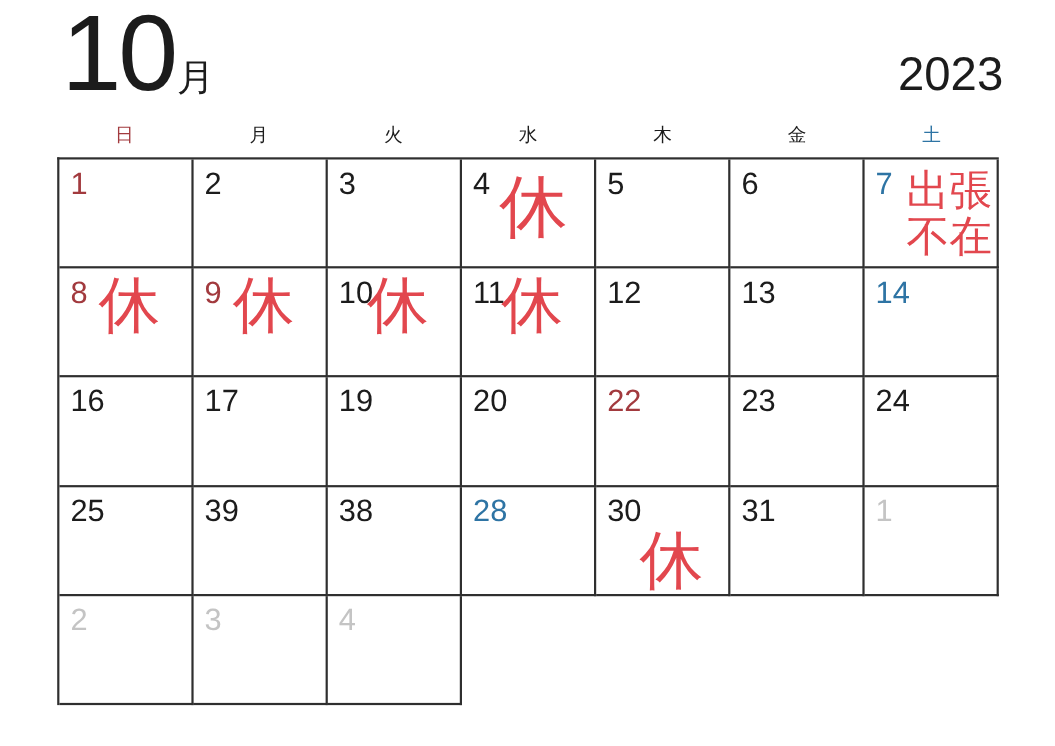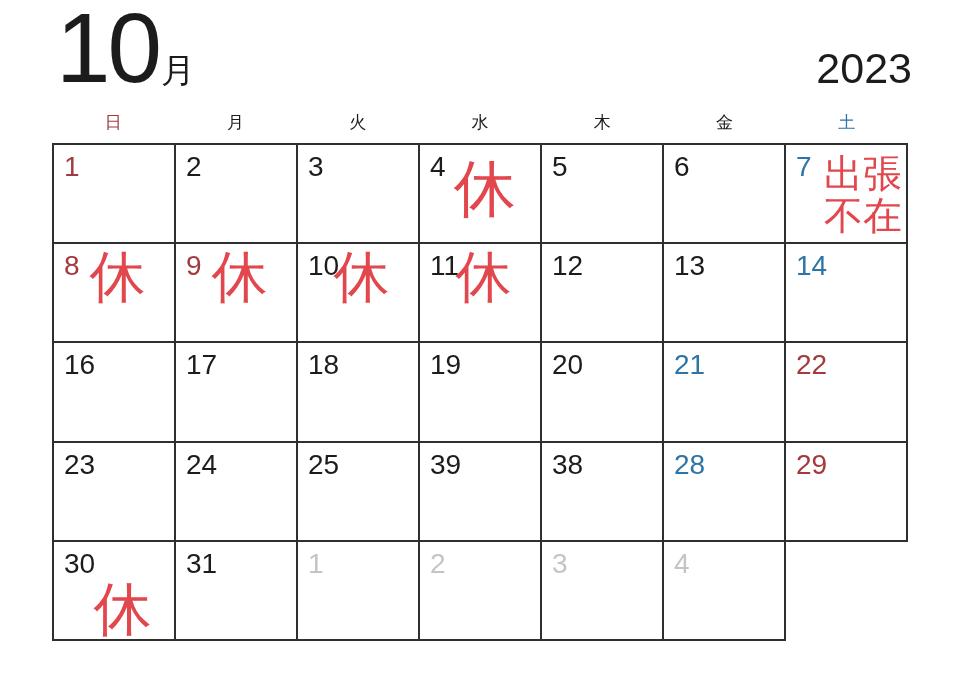--- a/index.html
+++ b/index.html
@@ -158,54 +158,45 @@
     <div class="cell">
       <span class="num saturday">14</span>
     </div>
     <div class="cell">
       <span class="num weekday">16</span>
     </div>
     <div class="cell">
       <span class="num weekday">17</span>
     </div>
     <div class="cell">
-      <span class="num weekday">18</span>
-    </div>
-    <div class="cell">
       <span class="num weekday">19</span>
     </div>
     <div class="cell">
       <span class="num weekday">20</span>
     </div>
     <div class="cell">
-      <span class="num saturday">21</span>
-    </div>
-    <div class="cell">
       <span class="num sunday">22</span>
     </div>
     <div class="cell">
       <span class="num weekday">23</span>
     </div>
     <div class="cell">
       <span class="num weekday">24</span>
     </div>
     <div class="cell">
       <span class="num weekday">25</span>
     </div>
     <div class="cell">
       <span class="num weekday">39</span>
     </div>
     <div class="cell">
       <span class="num weekday">38</span>
     </div>
     <div class="cell">
       <span class="num saturday">28</span>
-    </div>
-    <div class="cell">
-      <span class="num sunday">29</span>
     </div>
     <div class="cell">
       <span class="num weekday">30</span>
       <span class="note note-bottom">休</span>
     </div>
     <div class="cell">
       <span class="num weekday">31</span>
     </div>
     <div class="cell">
       <span class="num muted">1</span>

